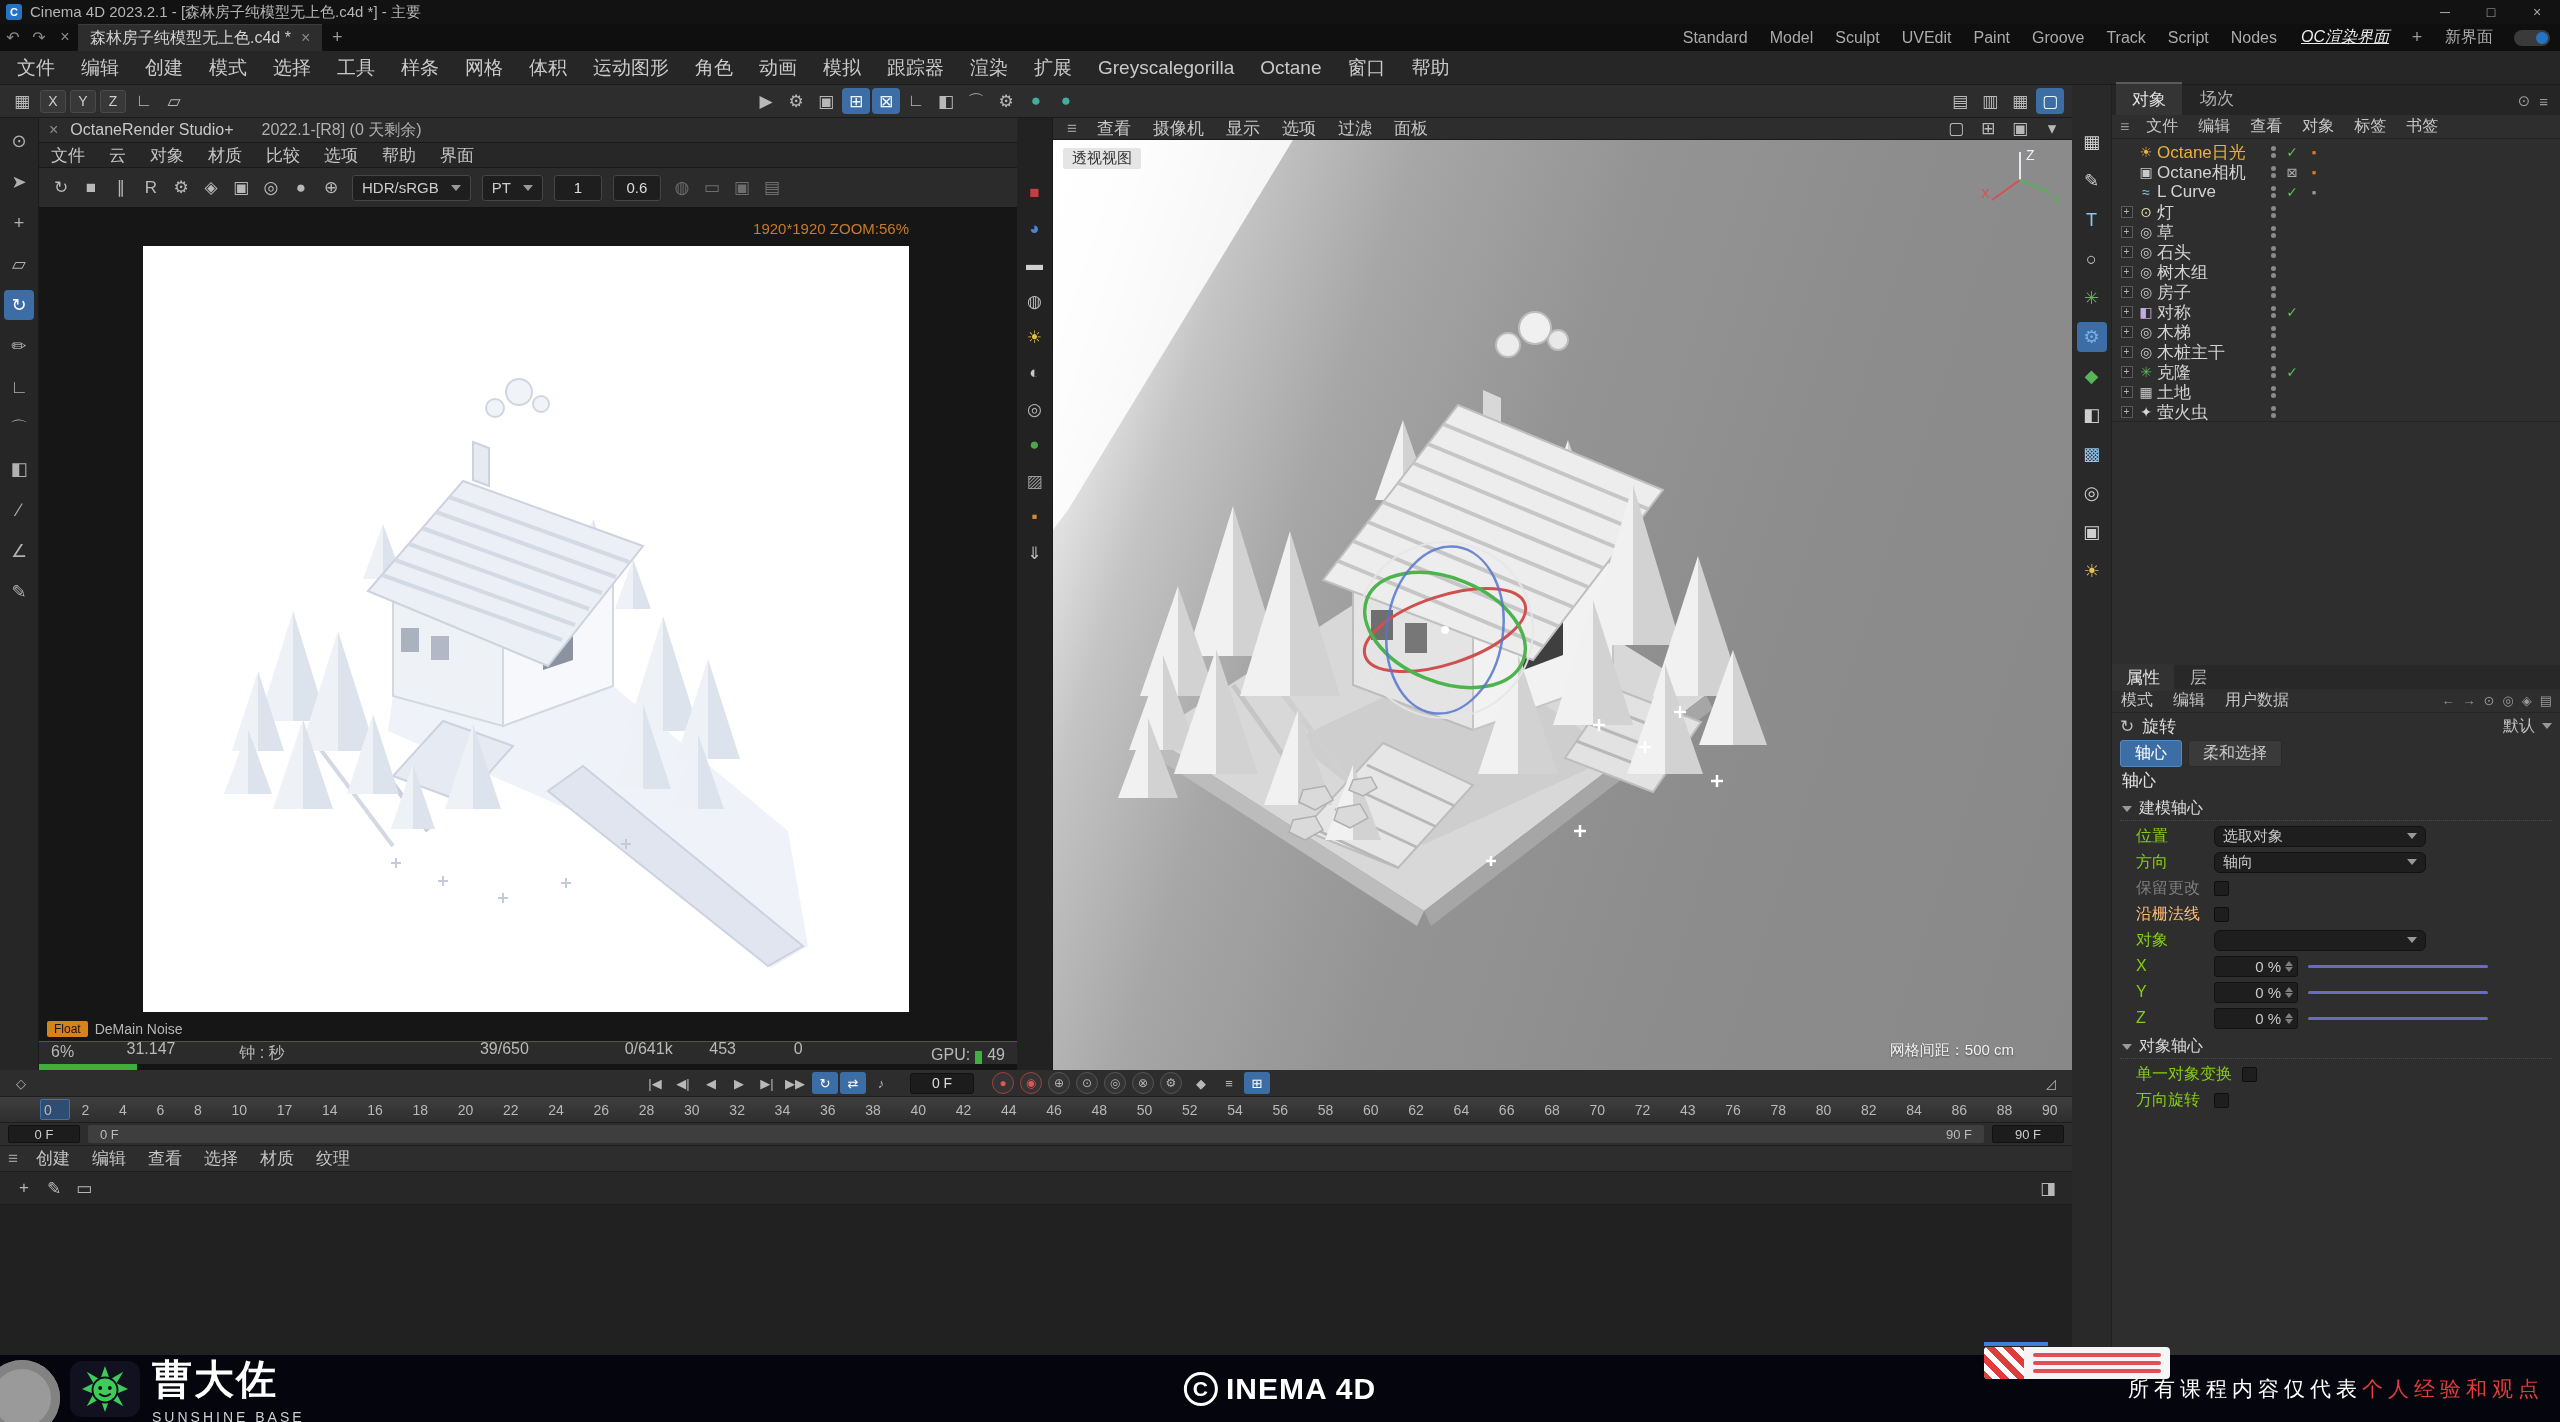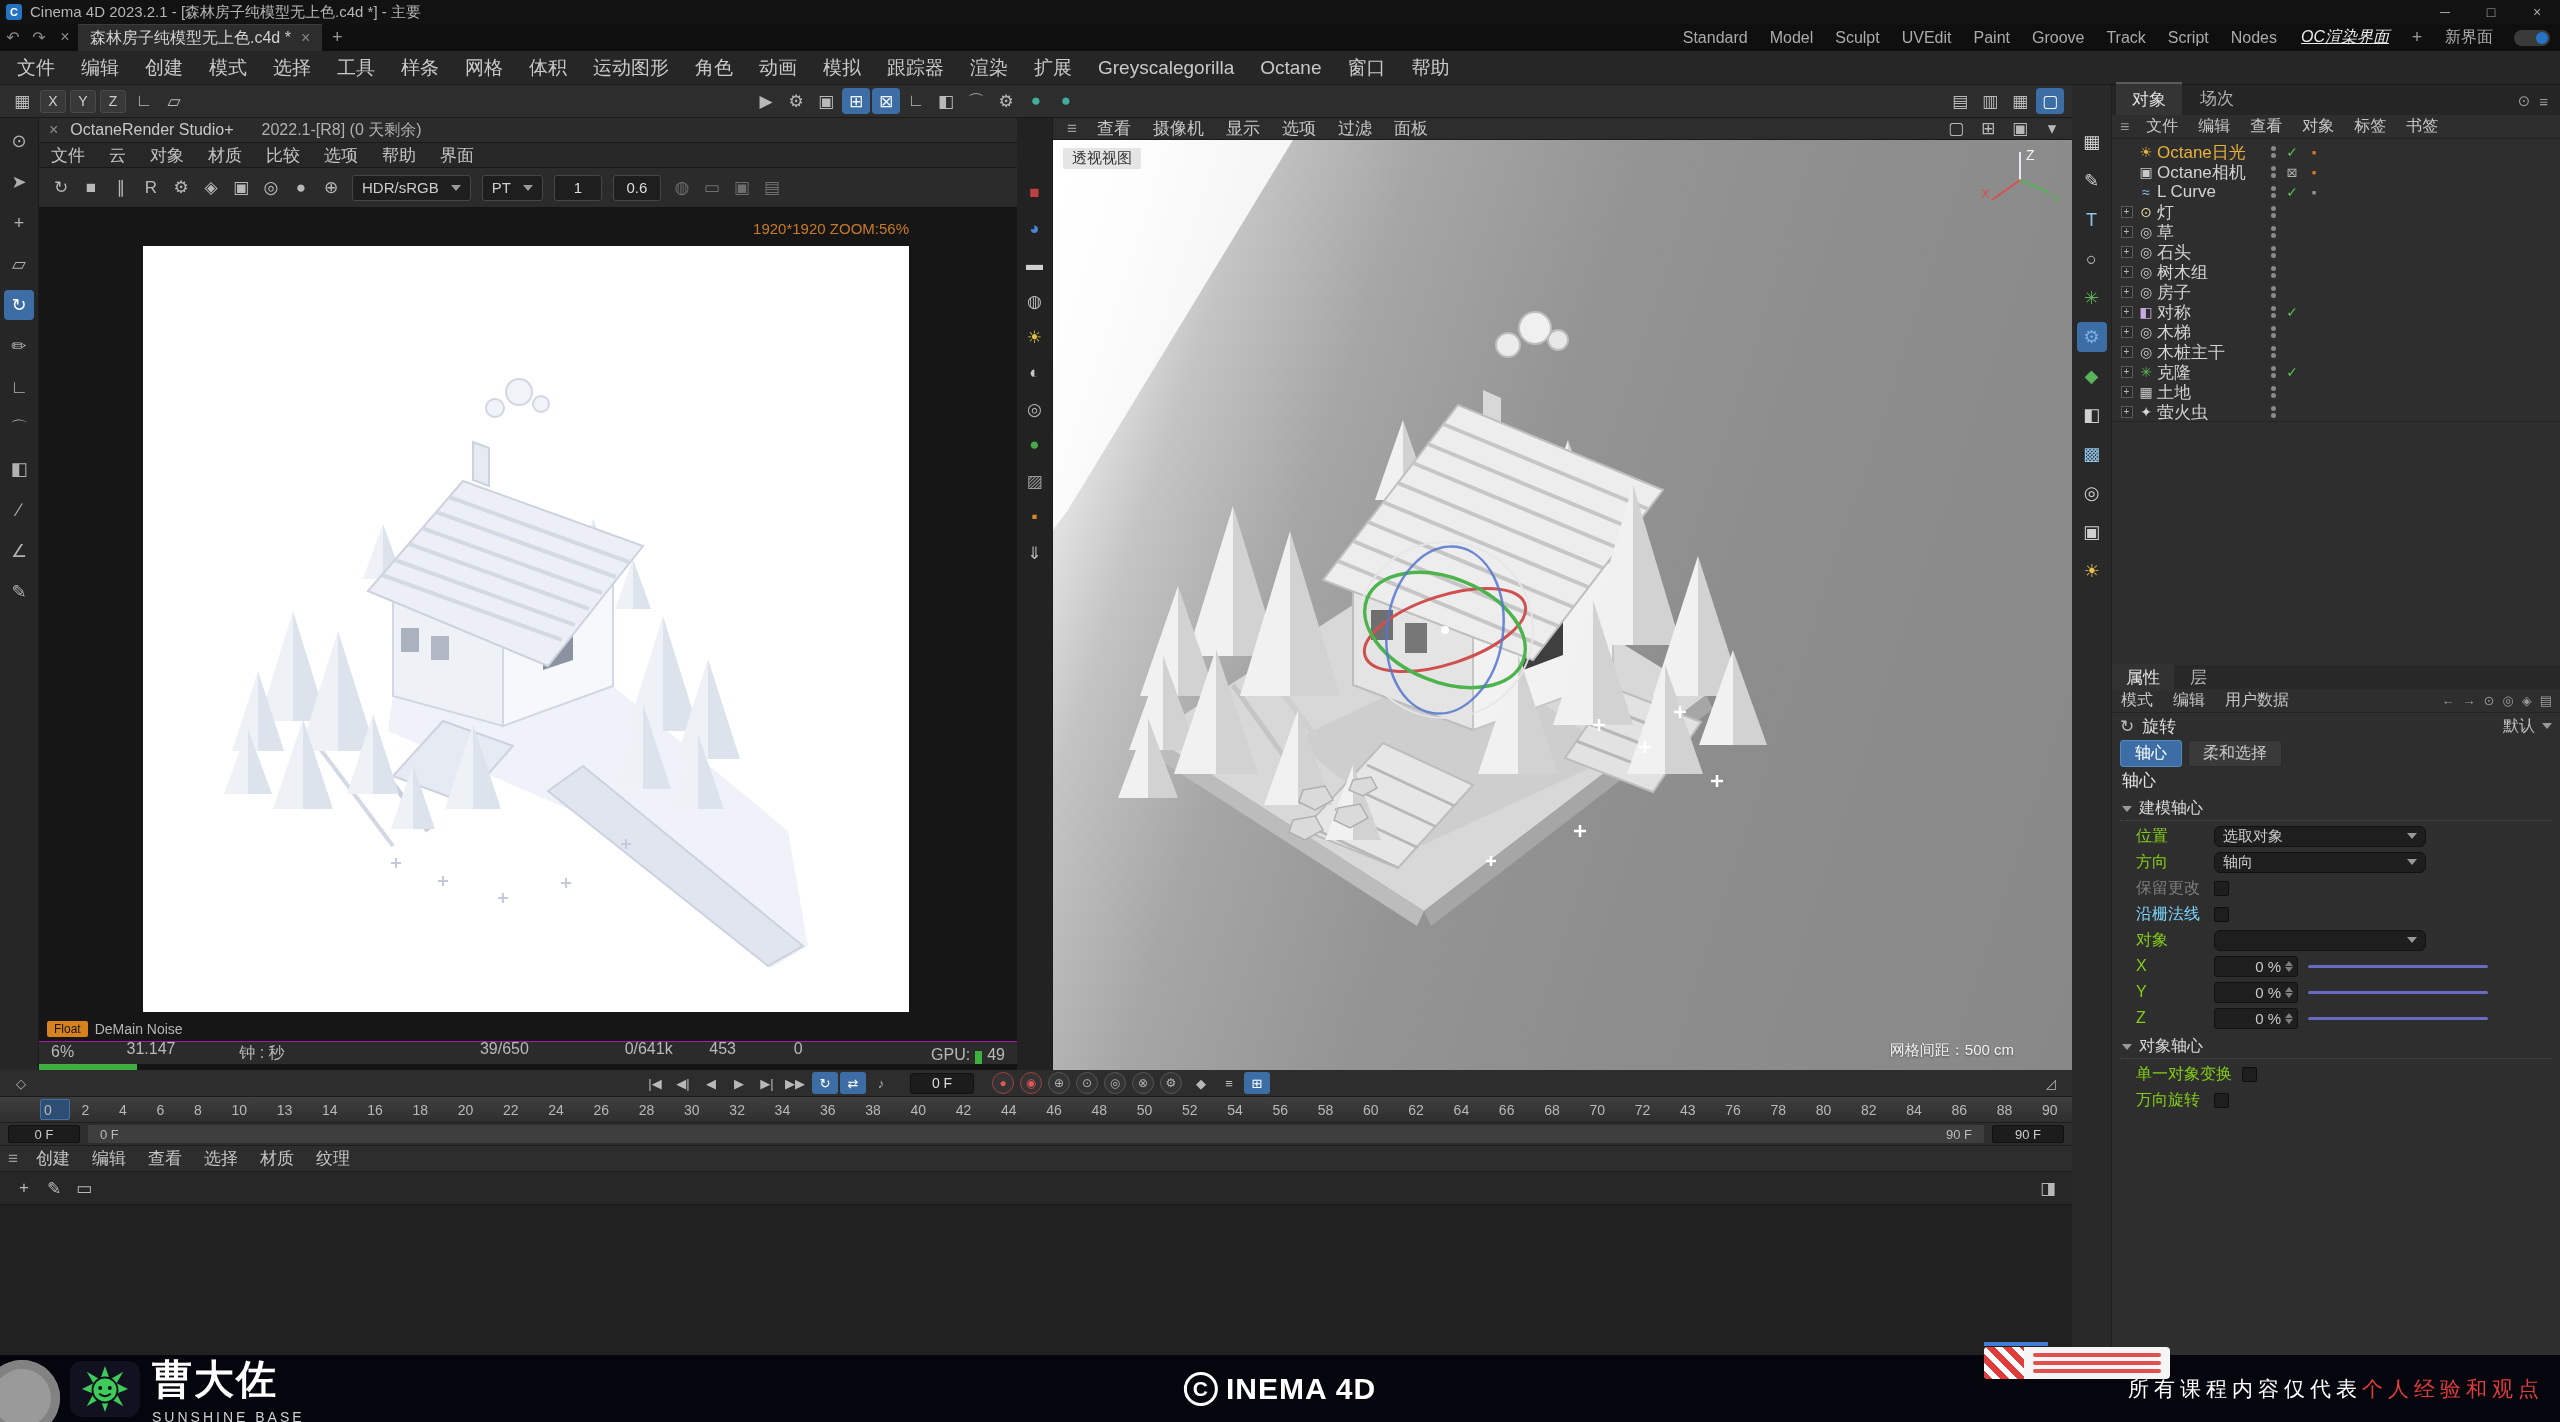--- a/index.html
+++ b/index.html
@@ -875,21 +875,21 @@
 
         </div>
 
         <div class="ap-row">
           <span class="ap-label" style="color: rgb(125, 125, 125);">保留更改</span>
 
           <span class="ap-check"></span>
         </div>
 
         <div class="ap-row">
-          <span class="ap-label" style="color: #7dd3fc;">沿栅法线</span>
+          <span class="ap-label" style="color: #fdba74;">沿栅法线</span>
 
           <span class="ap-check"></span>
         </div>
 
         <div class="ap-row">
           <span class="ap-label">对象</span>
 
           <span class="ap-field">
             <i class="dcaret ml"></i>
           </span>
@@ -982,21 +982,21 @@
 </div>
 <div id="tl-ruler">
   <span class="tl-marker"></span>
   <div class="ruler-inner">
       <span class="tick">0</span>
       <span class="tick">2</span>
       <span class="tick">4</span>
       <span class="tick">6</span>
       <span class="tick">8</span>
       <span class="tick">10</span>
-      <span class="tick">13</span>
+      <span class="tick">17</span>
       <span class="tick">14</span>
       <span class="tick">16</span>
       <span class="tick">18</span>
       <span class="tick">20</span>
       <span class="tick">22</span>
       <span class="tick">24</span>
       <span class="tick">26</span>
       <span class="tick">28</span>
       <span class="tick">30</span>
       <span class="tick">32</span>

